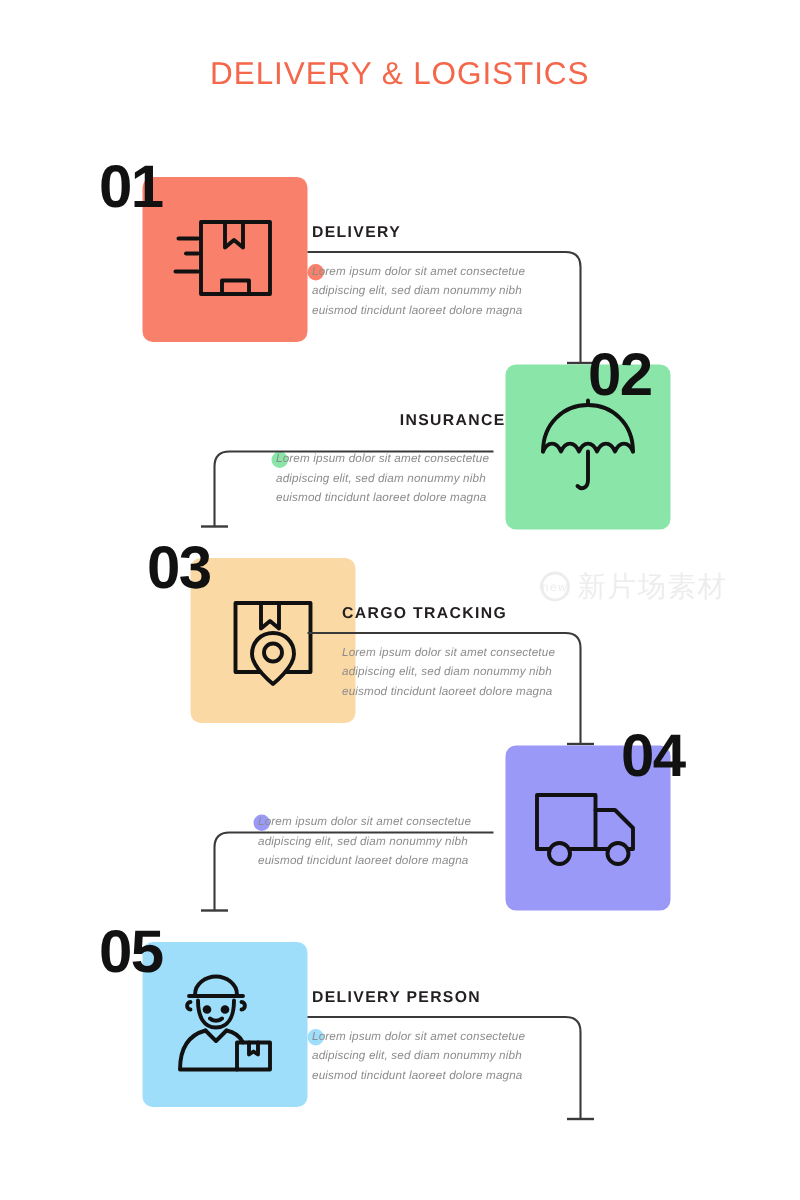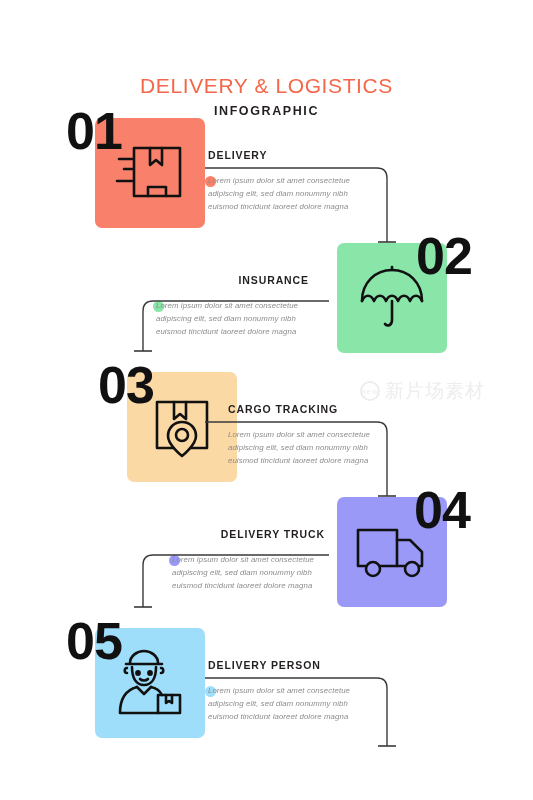--- a/index.html
+++ b/index.html
@@ -20,21 +20,20 @@
     background: #ffffff;
   }
 
   
   .header {
     position: absolute;
     top: 38px;
     left: 0;
     width: 533px;
     text-align: center;
-    margin-top: 36px;
   }
   .title-main {
     font-size: 21px;
     letter-spacing: 0.6px;
     color: #f4674a;
     font-weight: 400;
     font-family: "Liberation Sans", sans-serif;
   }
   .title-sub {
     margin-top: 6px;
@@ -75,21 +74,21 @@
     height: 110px;
     border-radius: 7px;
     display: flex;
     align-items: center;
     justify-content: center;
   }
   .card svg { display: block; }
 
   .num {
     position: absolute;
-    font-size: 52px;
+    font-size: 40px;
     font-weight: 700;
     color: #111111;
     letter-spacing: -1px;
     line-height: 1;
     font-family: "Liberation Sans", sans-serif;
   }
 
   .textblock { position: absolute; width: 178px; }
   .heading {
     font-size: 10.5px;
@@ -134,21 +133,20 @@
     stroke-width: 1.6;
   }
 </style>
 </head>
 <body>
 
 <div class="page">
 
   <div class="header">
     <div class="title-main">DELIVERY &amp; LOGISTICS</div>
-    <div class="title-sub">INFOGRAPHIC</div>
   </div>
 
   <div class="watermark">
     <span class="wm-badge">new</span>
     <span>新片场素材</span>
   </div>
 
   <div class="row" style="top:118px;left:0;height:120px;">
     <div class="card" style="left:95px;top:0;background:#f9806a;">
       <span>
@@ -190,23 +188,23 @@
         <svg width="74" height="70" viewBox="0 0 74 70">
           <g fill="none" stroke="#111" stroke-width="2.6" stroke-linecap="round" stroke-linejoin="round">
             <path d="M7 38 C7 19 21 7 37 7 C53 7 67 19 67 38"></path>
             <path d="M7 38 C10 31 16 31 19 38 C22 31 28 31 31 38 C34 31 40 31 43 38 C46 31 52 31 55 38 C58 31 64 31 67 38"></path>
             <line x1="37" y1="7" x2="37" y2="4"></line>
             <path d="M37 38 L37 57 C37 62 33 64 30 61"></path>
           </g>
         </svg>
       </span>
     </div>
-    <div class="num" style="left:416px;top:-13px;">02</div>
-
-    <div class="textblock" style="left:131px;top:31px;">
+    <div class="num" style="left:392px;top:-13px;">02</div>
+
+    <div class="textblock" style="left:159px;top:31px;">
       <div class="heading right">INSURANCE</div>
       <div class="body" style="text-align:left;padding-left:25px;">
         <span class="dot" style="background:#8ae5a9;left:22px;"></span>
         <div class="txt">Lorem ipsum dolor sit amet consectetue</div>
         <div class="txt">adipiscing elit, sed diam nonummy nibh</div>
         <div class="txt">euismod tincidunt laoreet dolore magna</div>
       </div>
     </div>
   </div>
 
@@ -259,21 +257,20 @@
             <path d="M45 18 L58 18 L70 30 L70 44 L45 44"></path>
             <circle cx="21" cy="47" r="7" fill="#9a99f7"></circle>
             <circle cx="60" cy="47" r="7" fill="#9a99f7"></circle>
           </g>
         </svg>
       </span>
     </div>
     <div class="num" style="left:414px;top:-13px;">04</div>
 
     <div class="textblock" style="left:147px;top:31px;">
-      <div class="heading right">DELIVERY TRUCK</div>
       <div class="body" style="text-align:left;padding-left:25px;">
         <span class="dot" style="background:#9a99f7;left:22px;"></span>
         <div class="txt">Lorem ipsum dolor sit amet consectetue</div>
         <div class="txt">adipiscing elit, sed diam nonummy nibh</div>
         <div class="txt">euismod tincidunt laoreet dolore magna</div>
       </div>
     </div>
   </div>
 
   <div class="connector" style="left:139px;top:553px;">

